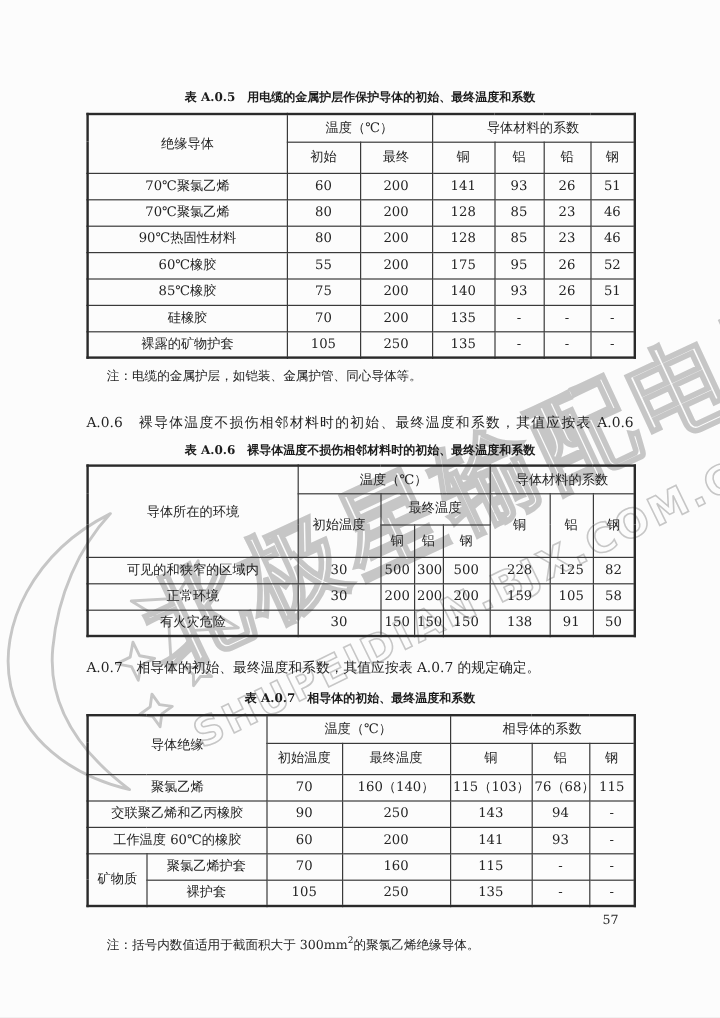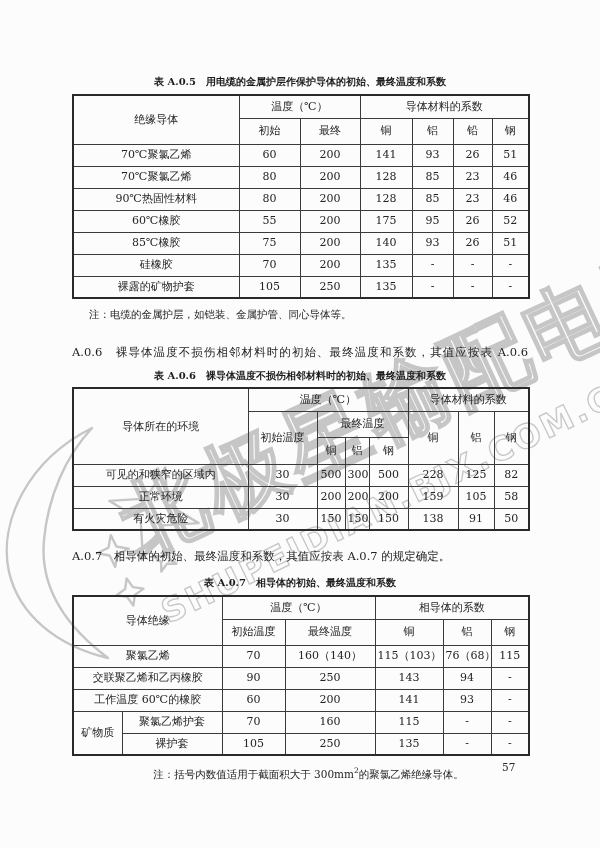--- a/index.html
+++ b/index.html
@@ -39,21 +39,21 @@
   #t3{margin-top:5px;}
   td{border:1px solid #3a3a3a;padding:0 2px;line-height:1.2;
      overflow:hidden;white-space:nowrap;}
   table{border:2px solid #2a2a2a;}
   tr.rh1{height:23px;}   
   tr.rh2{height:26px;}   
   tr.rh3{height:27px;}   
   tr.rd {height:22px;margin-top:36px;}   
   .note{font-size:10.5px;padding-left:17px;line-height:14px;color:#242424;}
   #t1-note{margin-top:8px;}
-  #t3-note{margin-top:8px;text-align:center;}
+  #t3-note{margin-top:21px;}
   .para{font-size:11.5px;line-height:23px;color:#1f1f1f;}
   .para.just{text-align:justify;text-align-last:justify;}
   #p-a06{margin-top:20px;}
   #p-a07{margin-top:17px;line-height:17px;}
   sup.mm2{font-size:7.5px;vertical-align:super;}
   .page-num{
     position:absolute;left:502px;top:761px;font-size:10.5px;color:#2a2a2a;
     font-family:"DejaVu Serif","Liberation Serif",serif;
   }
 </style>

